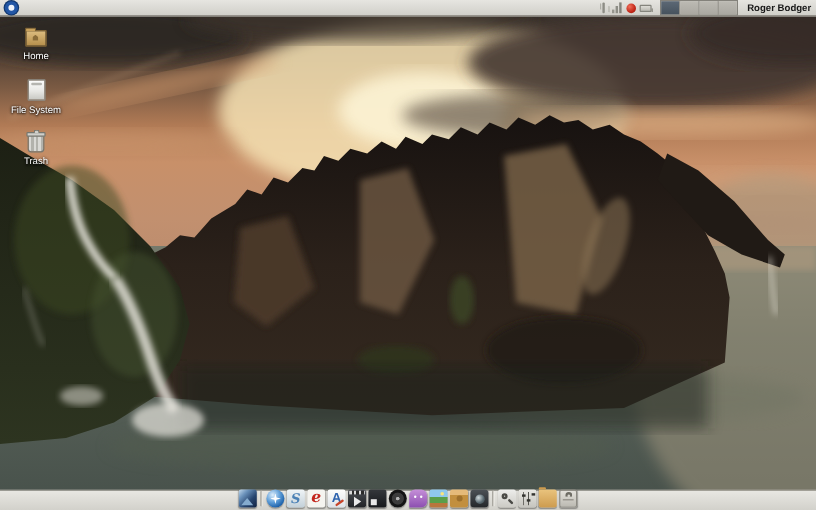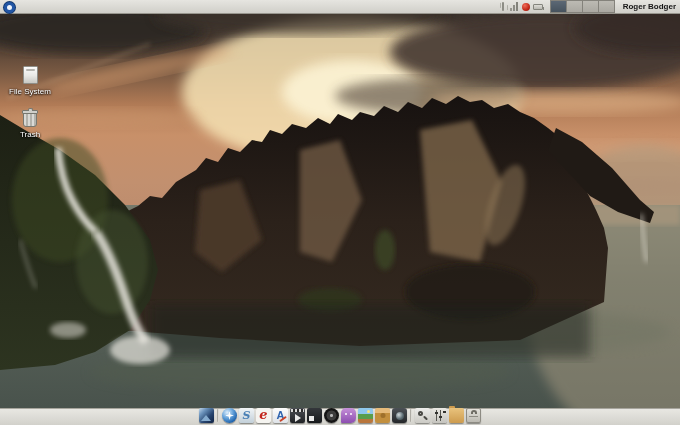--- a/index.html
+++ b/index.html
@@ -7,21 +7,21 @@
           font-family:"Liberation Sans",sans-serif;background:#3a352f;}
 
   
   .wallpaper{position:absolute;inset:0;z-index:0;}
   .wallpaper svg{display:block;width:680px;height:425px;}
 
   
   .top-panel{position:absolute;top:0;left:0;right:0;height:13px;z-index:30;
              background:linear-gradient(#e6e5e0,#d0cfc9);
              border-bottom:1px solid #97958d;
-             display:flex;align-items:flex-end;justify-content:space-between;}
+             display:flex;align-items:center;justify-content:space-between;}
   .logo-button{width:11px;height:11px;margin-left:4px;border-radius:50%;
                box-sizing:border-box;background:#eef3fa;border:3px solid #2256a5;
                box-shadow:0 0 0 1px #12386f;}
   .panel-right{display:flex;align-items:center;height:13px;}
   .tray{display:flex;align-items:center;gap:3px;margin-right:7px;}
   .tray-icon{position:relative;width:9px;height:9px;}
   .ti-bluetooth-icon::before{content:"";position:absolute;left:4px;top:0;width:2px;height:9px;
       background:#8d8d85;border-radius:1px;}
   .ti-bluetooth-icon::after{content:"";position:absolute;left:2px;top:2px;width:6px;height:5px;
       border-left:1px solid #a5a59d;border-right:1px solid #a5a59d;transform:skewY(18deg);opacity:.8;}
@@ -216,20 +216,24 @@
       <ellipse cx="112" cy="262" rx="36" ry="52" fill="#465530" opacity="0.45" filter="url(#b1)"></ellipse>
       <path d="M58,148 C60,170 64,185 72,200 C80,215 88,225 96,232" stroke="#f4f1ea" stroke-width="7" fill="none" opacity="0.85" filter="url(#b1)"></path>
       <path d="M96,232 C108,250 118,275 126,300 C132,318 138,332 146,342" stroke="#f2efe8" stroke-width="9" fill="none" opacity="0.8" filter="url(#b1)"></path>
       <path d="M30,295 C38,308 48,318 60,326" stroke="#ededе8" stroke-width="5" fill="none" opacity="0.75" filter="url(#b1)"></path>
       <path d="M20,240 C26,260 30,275 36,288" stroke="#d8d5cc" stroke-width="2" fill="none" opacity="0.5" filter="url(#b1)"></path>
       <ellipse cx="140" cy="350" rx="30" ry="14" fill="#e8e6df" opacity="0.7" filter="url(#b1)"></ellipse>
       <ellipse cx="68" cy="330" rx="18" ry="8" fill="#dddad2" opacity="0.55" filter="url(#b1)"></ellipse>
     </svg>
   </div>
 
+  <div class="desktop-icon" style="top:23px;">
+    <div class="home-folder-icon"></div>
+    <div class="di-label">Home</div>
+  </div>
   <div class="desktop-icon" style="top:66px;justify-content:center;">
     <div class="filesystem-drive-icon"></div>
     <div class="di-label">File System</div>
   </div>
   <div class="desktop-icon" style="top:110px;align-items:center;">
     <div class="trash-icon"></div>
     <div class="di-label">Trash</div>
   </div>
 
   <div class="top-panel">

